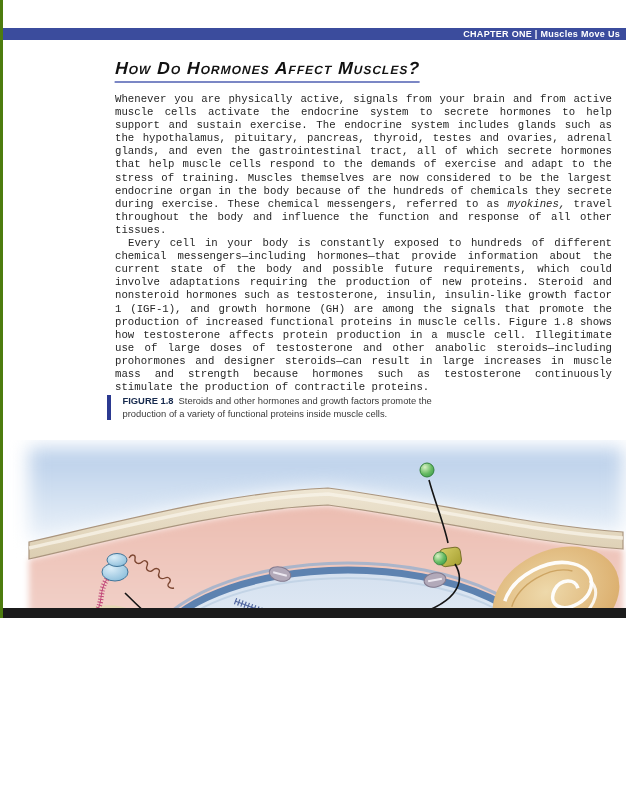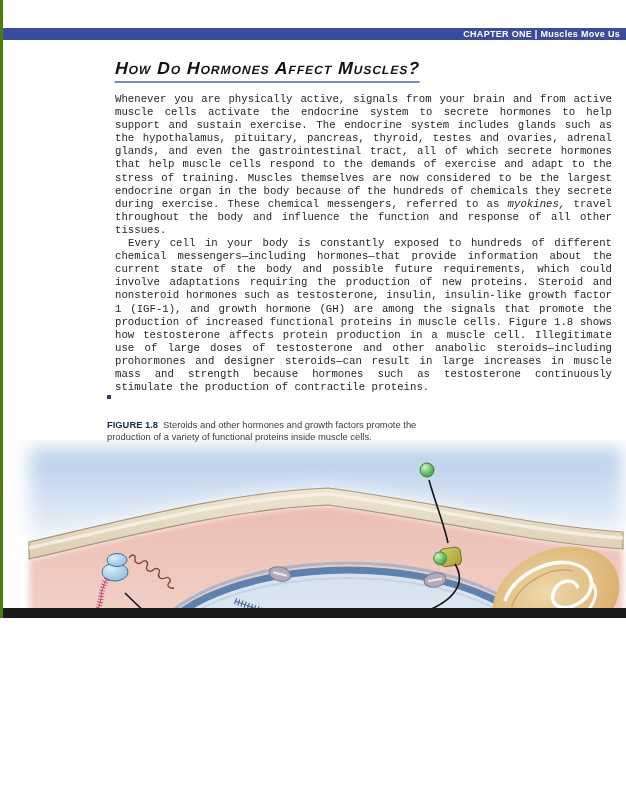--- a/index.html
+++ b/index.html
@@ -30,21 +30,21 @@
   
   .body-text{
     position:absolute;left:112px;top:93px;width:497px;
     font-family:Liberation Mono, monospace;font-size:10.7px;line-height:13.1px;
     color:#262626;text-align:justify;
   }
   .body-text p{margin:0;}
   .body-text p.indent{text-indent:13px;}
   
   .fig-caption{
-    position:absolute;left:104px;top:395px;display:flex;gap:20px;width:360px;flex-direction:column;
+    position:absolute;left:104px;top:395px;display:flex;gap:12px;width:360px;
   }
   .cap-bar{width:3.5px;background:var(--accent-blue,#2b3990);flex:0 0 3.5px;}
   .fig-caption p{
     margin:0;font-size:9.4px;line-height:12.6px;color:#3a3a3a;width:330px;
   }
   .fig-caption strong{color:#16294d;font-size:9.4px;margin-right:5px;}
   
   .figure-area{position:absolute;left:0;top:440px;width:626px;height:332px;}
   .figure-area svg{position:absolute;left:0;top:0;}
   

